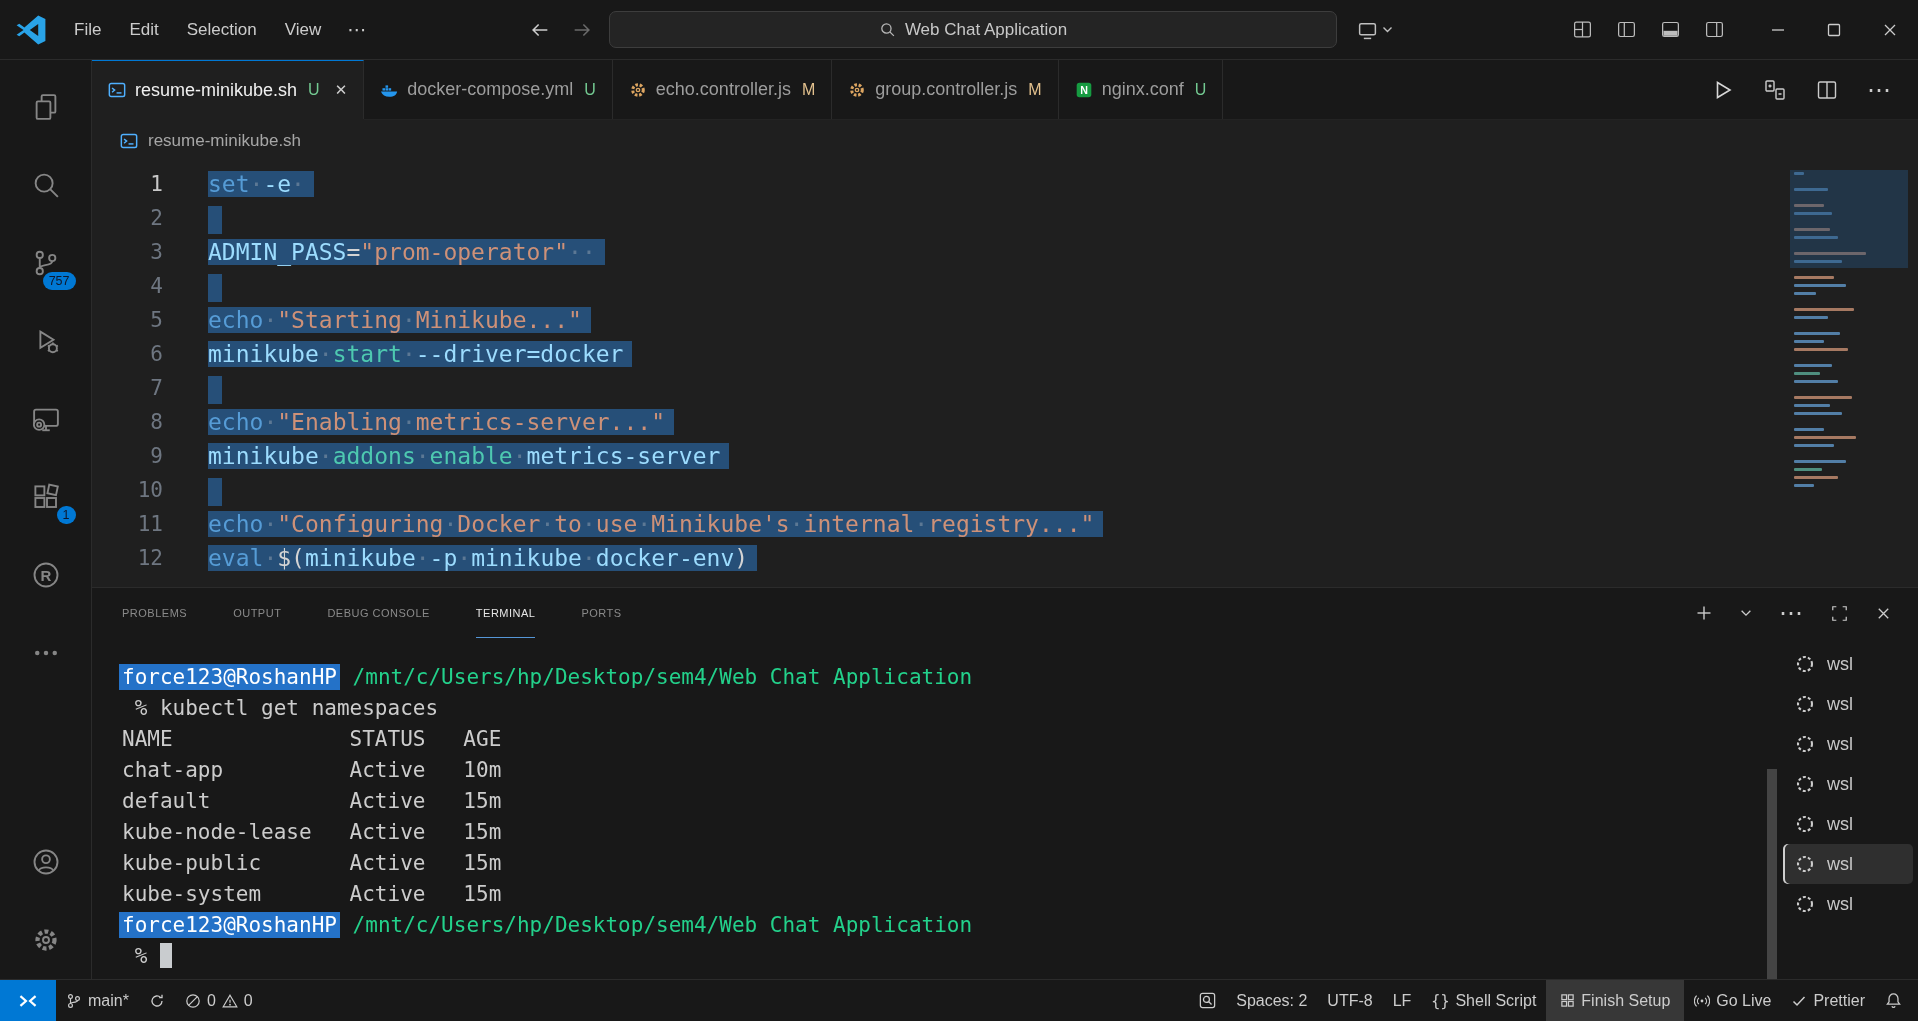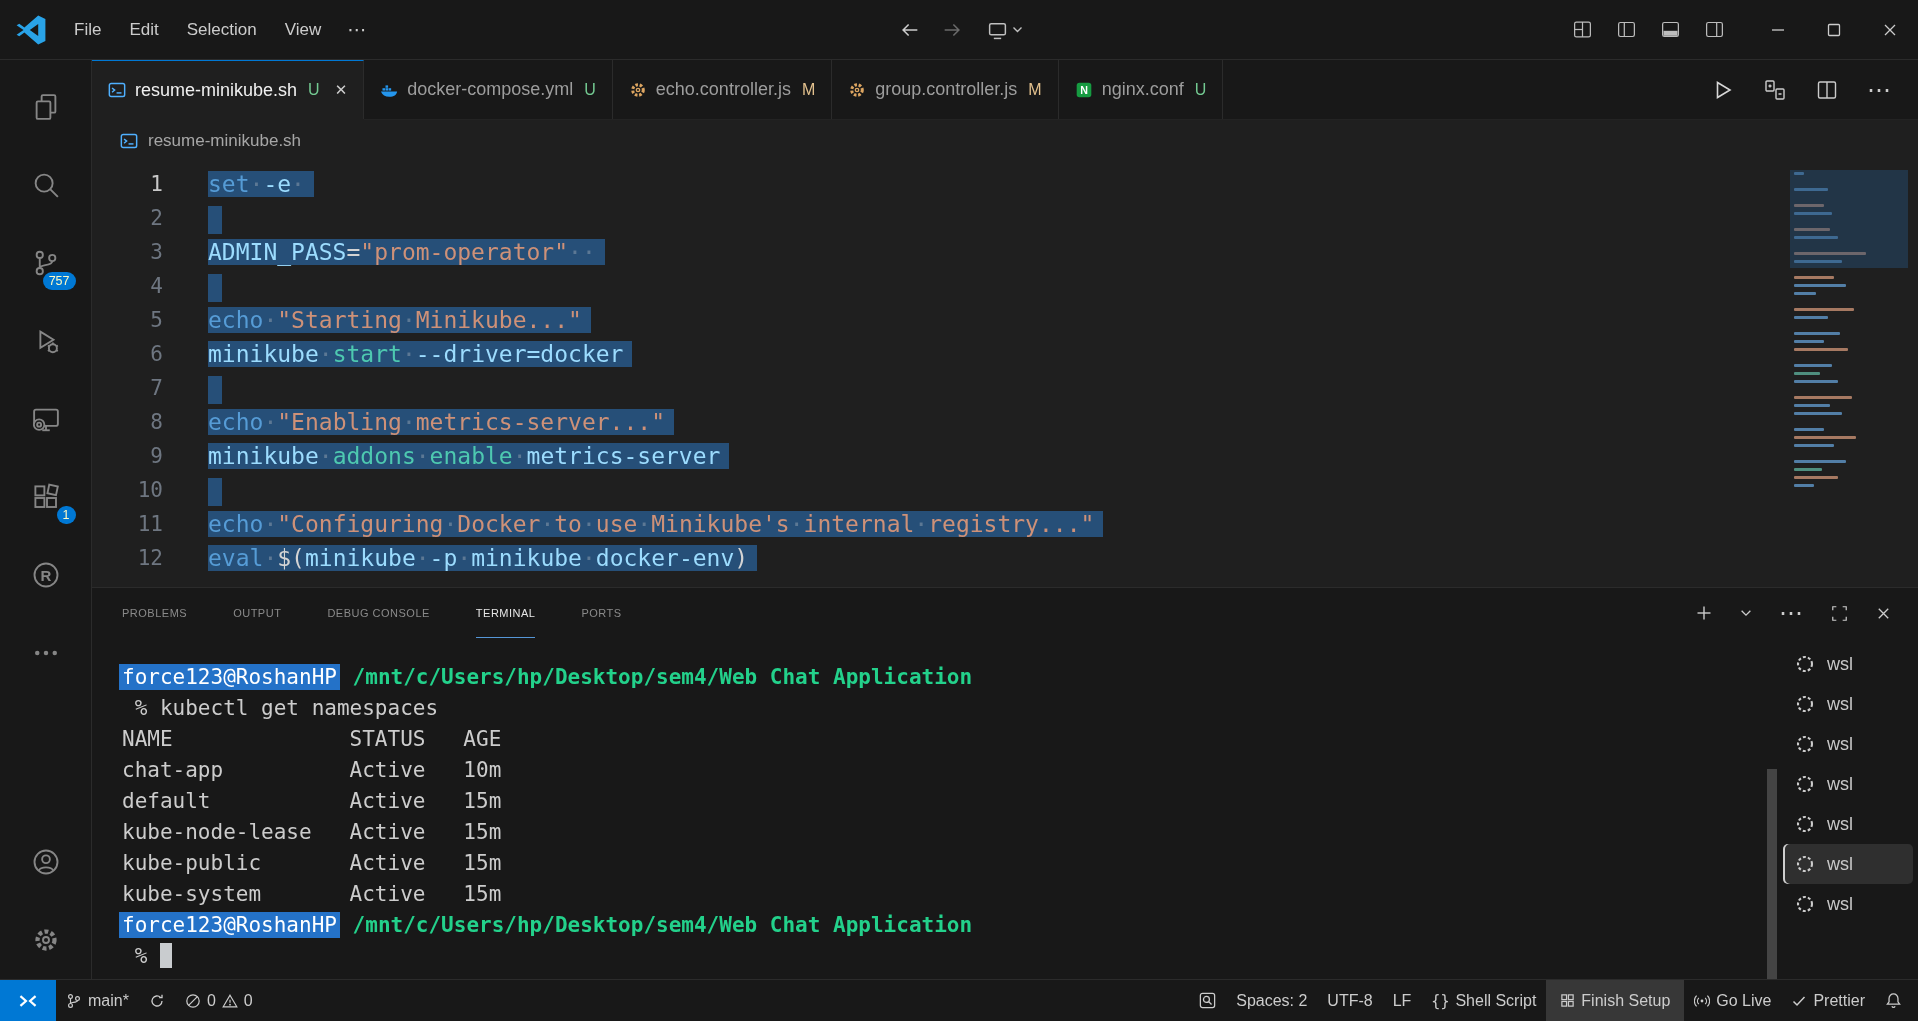--- a/index.html
+++ b/index.html
@@ -31,21 +31,21 @@
   .win-controls{display:flex;height:100%;margin-left:14px;}
   .win-btn{width:56px;height:100%;display:flex;align-items:center;justify-content:center;color:#ccc;}
 
   
   .main{flex:1;display:flex;min-height:0;}
   .activitybar{width:92px;flex:0 0 92px;background:var(--bg-dark);border-right:1px solid var(--border);
                display:flex;flex-direction:column;align-items:center;padding-top:8px;}
   .ab-item{width:92px;height:78px;display:flex;align-items:center;justify-content:center;
            color:#868686;position:relative;}
   .ab-bottom{margin-top:auto;}
-  .badge{position:absolute;right:16px;bottom:12px;background:var(--accent);color:#fef9c3;
+  .badge{position:absolute;right:16px;bottom:12px;background:var(--accent);color:#0f172a;
          border-radius:20px;font-size:12.5px;line-height:1;padding:3px 6px;min-width:18px;text-align:center;}
 
   .workbench{flex:1;display:flex;flex-direction:column;min-width:0;}
 
   
   .tabbar{height:60px;flex:0 0 60px;background:var(--bg-dark);display:flex;align-items:stretch;
           border-bottom:1px solid #232323;}
   .tabs{display:flex;align-items:stretch;}
   .tab{display:flex;align-items:center;gap:9px;padding:0 16px;font-size:18px;color:#9d9d9d;
        border-right:1px solid var(--border);background:var(--bg-dark);}
@@ -85,21 +85,21 @@
   .panel-head{height:50px;flex:0 0 50px;display:flex;align-items:stretch;padding:0 26px 0 30px;}
   .ptab{display:flex;align-items:center;margin-right:46px;font-size:11px;letter-spacing:.5px;
         color:#8a8a8a;border-bottom:1px solid transparent;}
   .ptab.active{color:#e6e6e6;border-bottom-color:#5596d6;}
   .panel-actions{margin-left:auto;display:flex;align-items:center;gap:26px;color:#ccc;}
   .panel-body{flex:1;display:flex;min-height:0;position:relative;}
   .term-main{flex:1;padding:24px 0 0 30px;font-family:"DejaVu Sans Mono",monospace;font-size:21px;
              line-height:31px;color:#cccccc;white-space:pre;min-width:0;}
   .tline{height:31px;}
   .t-user{background:var(--term-blue);color:#fff;padding:1px 3px;margin-left:-3px;}
-  .t-path{color:var(--term-green);font-weight:bold;}
+  .t-path{color:var(--term-green);font-weight:normal;}
   .t-cursor{display:inline-block;width:12px;height:25px;background:#c9cccf;vertical-align:-5px;}
   .term-scrollbar{width:12px;flex:0 0 12px;position:relative;}
   .term-thumb{position:absolute;bottom:0;left:1px;width:10px;height:210px;background:rgba(121,121,121,.45);}
   .wsl-side{width:140px;flex:0 0 140px;padding-top:6px;display:flex;flex-direction:column;}
   .wsl-item{height:40px;display:flex;align-items:center;gap:12px;padding-left:12px;margin:0 5px;
             border-radius:5px;font-size:18px;color:#c8c8c8;}
   .wsl-item.active{background:rgba(255,255,255,.1);box-shadow:inset 2px 0 0 #cfcfcf;}
 
   
   .statusbar{height:42px;flex:0 0 42px;background:var(--bg-dark);border-top:1px solid var(--border);
@@ -136,20 +136,29 @@
       <span class="nav-btn">
         <svg width="22" height="22" viewBox="0 0 24 24" fill="none" stroke="#cccccc" stroke-width="1.7">
             <path d="M20 12H4.5M10.5 6 4.5 12l6 6"></path>
           </svg>
       </span>
       <span class="nav-btn">
         <svg width="22" height="22" viewBox="0 0 24 24" fill="none" stroke="#6a6a6a" stroke-width="1.7">
             <path d="M4 12h15.5M13.5 6l6 6-6 6"></path>
           </svg>
       </span>
+      <div class="command-center">
+        <span>
+          <svg width="17" height="17" viewBox="0 0 24 24" fill="none" stroke="#b8b8b8" stroke-width="1.8">
+              <circle cx="10.5" cy="10.5" r="6.5"></circle>
+              <line x1="15.3" y1="15.3" x2="21" y2="21"></line>
+            </svg>
+        </span>
+        <span>Web Chat Application</span>
+      </div>
       <span class="cast">
         <svg width="21" height="21" viewBox="0 0 20 20" fill="none" stroke="currentColor" stroke-width="1.4">
             <rect x="2.5" y="4.5" width="15" height="10.5" rx="1.5"></rect>
             <path d="M6.5 18.5h7"></path>
           </svg>
         <svg width="11" height="11" viewBox="0 0 11 11" fill="none" stroke="currentColor" stroke-width="1.4">
             <path d="M1.5 3.5l4 4 4-4"></path>
           </svg>
       </span>
     </div>

